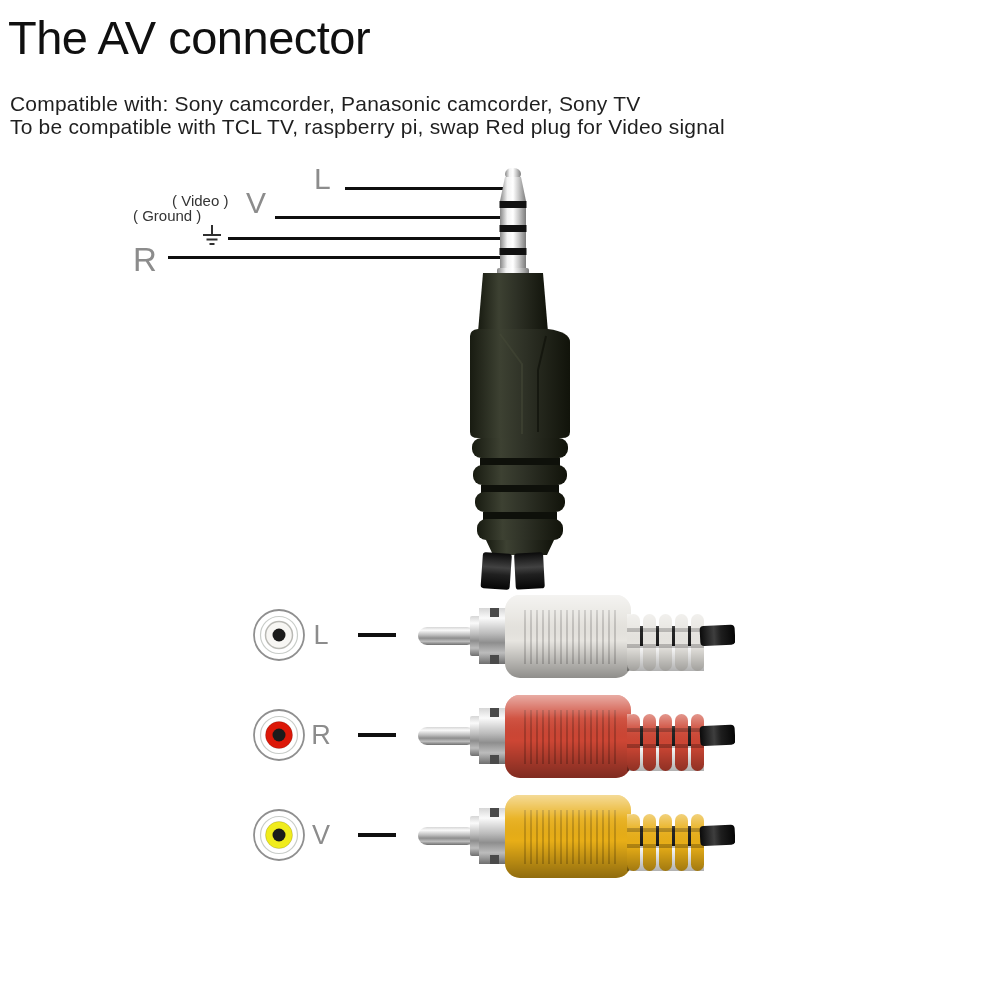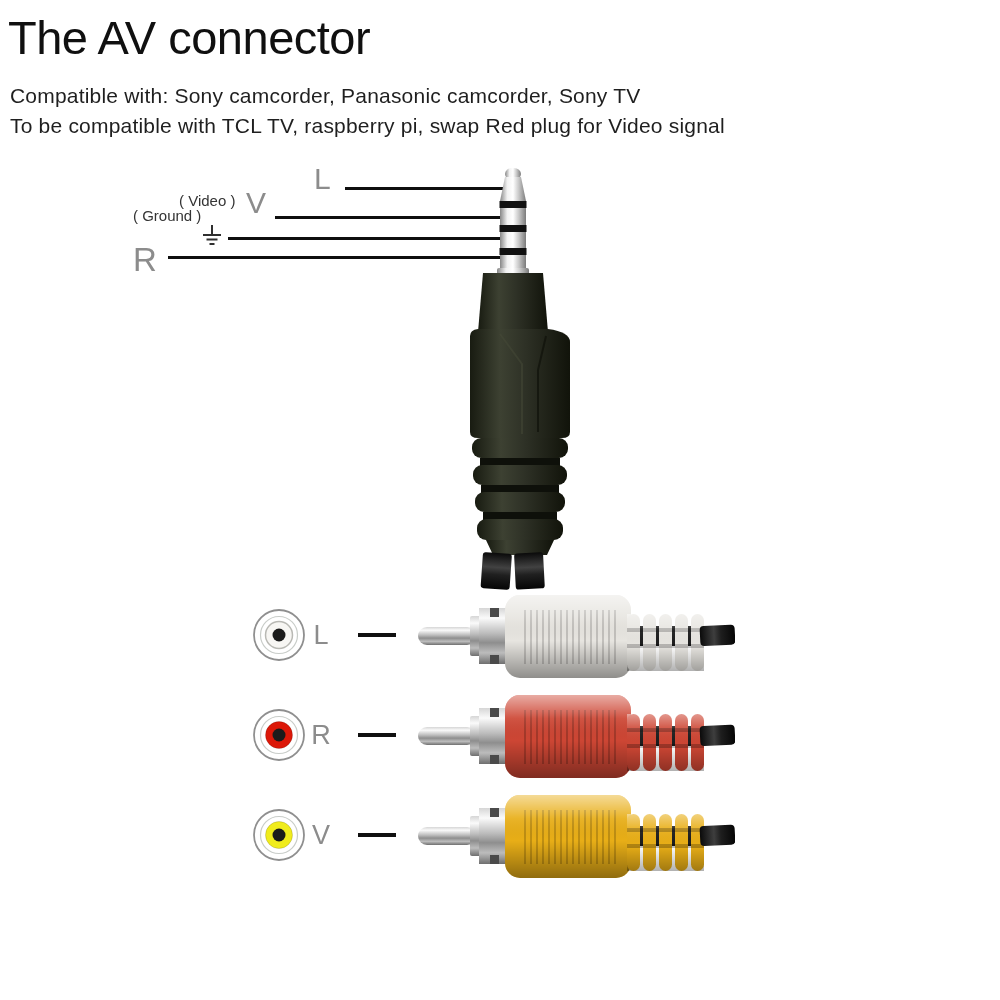--- a/index.html
+++ b/index.html
@@ -1,22 +1,22 @@
 <!DOCTYPE html>
 <html><head>
 <meta charset="utf-8">
 <style>
   html,body{margin:0;padding:0;background:#fff;}
   .canvas{position:relative;width:1000px;height:1000px;background:#ffffff;overflow:hidden;
           font-family:"Liberation Sans","DejaVu Sans",sans-serif;color:#1a1a1a;}
   .abs{position:absolute;}
   .title{left:8px;top:10px;font-size:47px;font-weight:500;letter-spacing:-0.5px;color:#101010;white-space:nowrap;}
-  .sub{left:10px;font-size:21px;color:#1f1f1f;white-space:nowrap;letter-spacing:0.2px;}
+  .sub{left:10px;font-size:21px;color:#1f1f1f;white-space:nowrap;letter-spacing:0.2px;margin-top:8px;}
   .sub1{top:84px;}
-  .sub2{top:114px;}
+  .sub2{top:107px;}
   .pin-letter{font-size:30px;color:#8c8c8c;line-height:1;}
   .pin-ann{font-size:15px;color:#343434;line-height:1;white-space:nowrap;}
   .pin-line{height:3px;background:#0f0f0f;}
   .rca-letter{font-size:27px;color:#8c8c8c;line-height:1;width:32px;text-align:center;}
   .dash{width:38px;height:4px;background:#101010;}
   svg{display:block;}
 </style>
 </head>
 <body>
 
@@ -66,21 +66,21 @@
     </defs>
   </svg>
 
   <div class="abs title">The AV connector</div>
   <div class="abs sub sub1">Compatible with: Sony camcorder, Panasonic camcorder, Sony TV</div>
   <div class="abs sub sub2">To be compatible with TCL TV, raspberry pi, swap Red plug for Video signal</div>
 
   <div class="abs pin-letter" style="left:314px;top:164px;">L</div>
   <div class="abs pin-line" style="left:345px;top:187px;width:158px;"></div>
 
-  <div class="abs pin-ann" style="left:179px;top:193px;">( Video )</div>
+  <div class="abs pin-ann" style="left:172px;top:193px;">( Video )</div>
   <div class="abs pin-letter" style="left:246px;top:188px;">V</div>
   <div class="abs pin-line" style="left:275px;top:216px;width:228px;"></div>
 
   <div class="abs pin-ann" style="left:133px;top:208px;">( Ground )</div>
   <svg class="abs" style="left:200px;top:224px;" width="24" height="24" viewBox="0 0 24 24">
     <g stroke="#2f2f2f" stroke-width="2" fill="none">
       <path d="M12,1 V11"></path>
       <path d="M3,11 H21"></path>
       <path d="M6.5,15.5 H17.5"></path>
       <path d="M9.5,20 H14.5"></path>

